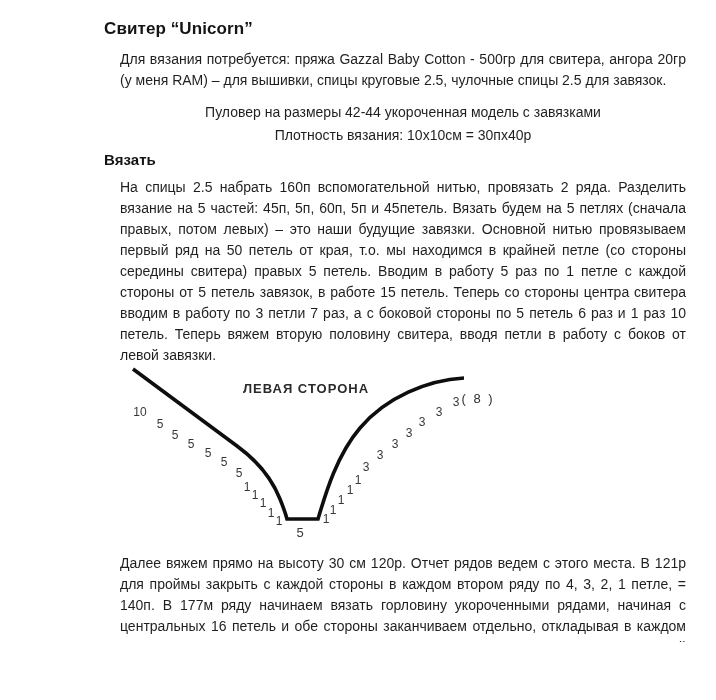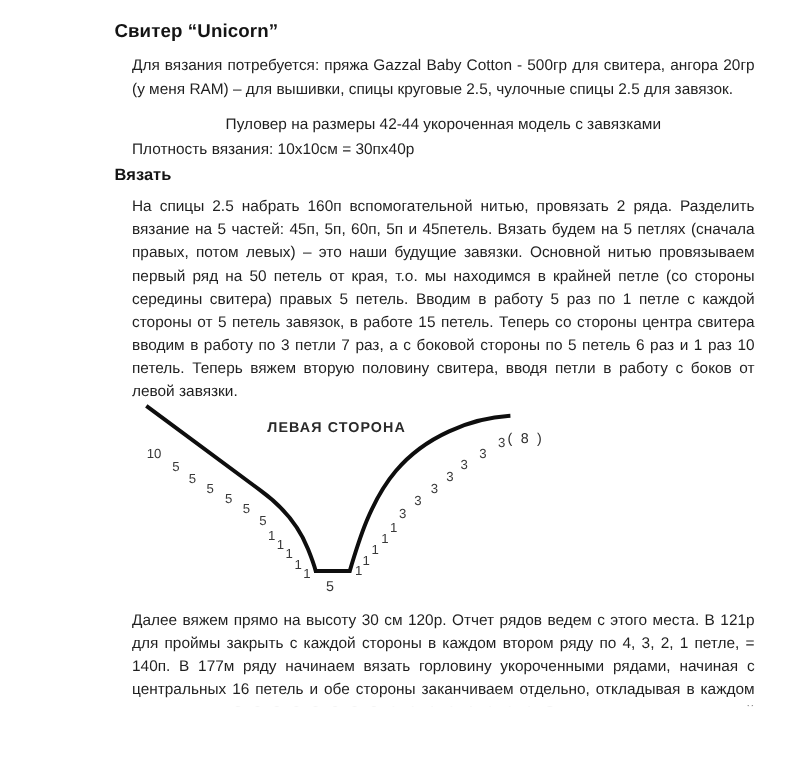--- a/index.html
+++ b/index.html
@@ -10,21 +10,21 @@
   .doc-title{
     position:absolute;left:104px;top:19px;width:566px;
     font-size:17px;font-weight:700;color:#141414;letter-spacing:0.1px;
   }
   .para{
     position:absolute;left:104px;width:566px;
     font-size:14px;line-height:21px;text-align:justify;color:#1f1f1f;margin-left:16px;
   }
   .p-materials{top:49px;}
   .p-size{top:102px;text-align:center;}
-  .p-gauge{top:125px;text-align:left;}
+  .p-gauge{top:125px;text-align:center;}
   .h-front{
     position:absolute;left:104px;top:151px;
     font-size:15px;font-weight:700;color:#141414;
   }
   .p-front{top:177px;}
   .p-continue{top:553px;}
   .schema{position:absolute;left:0;top:0;}
   .schema .curve{fill:none;stroke:#0e0e0e;stroke-width:3.6px;}
   .schema text{
     font-family:"Liberation Sans",sans-serif;font-size:12px;

